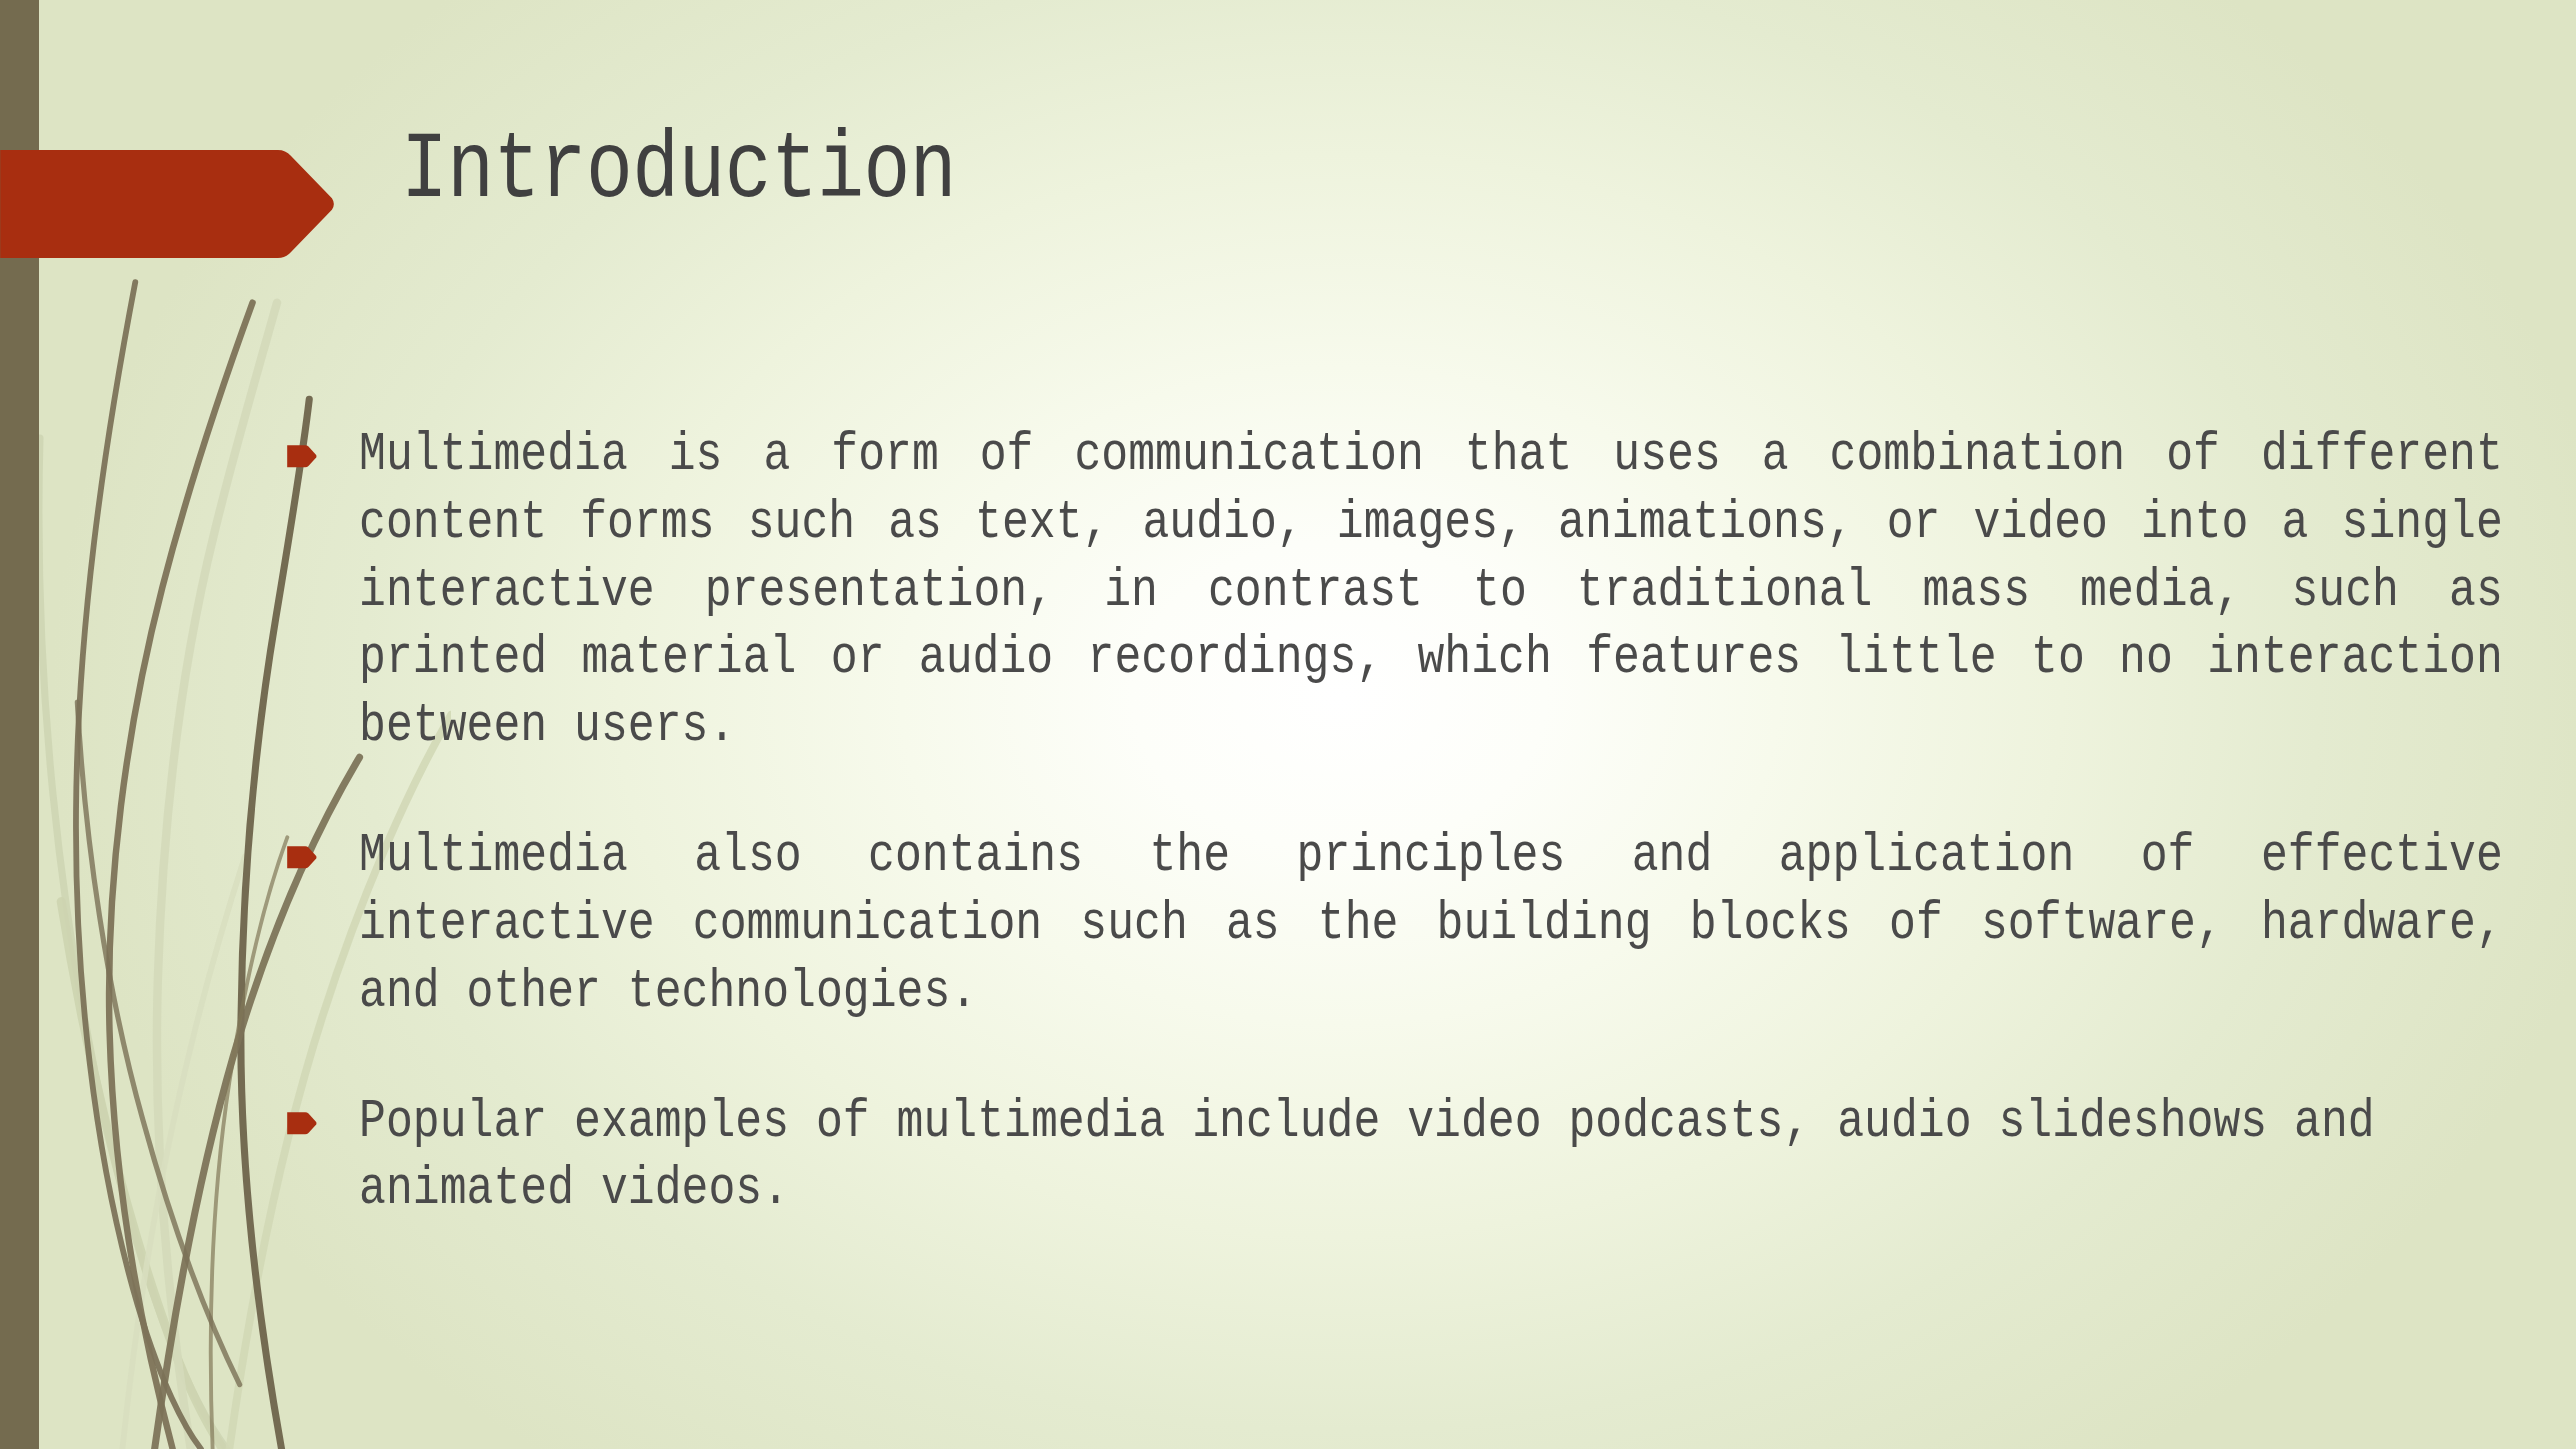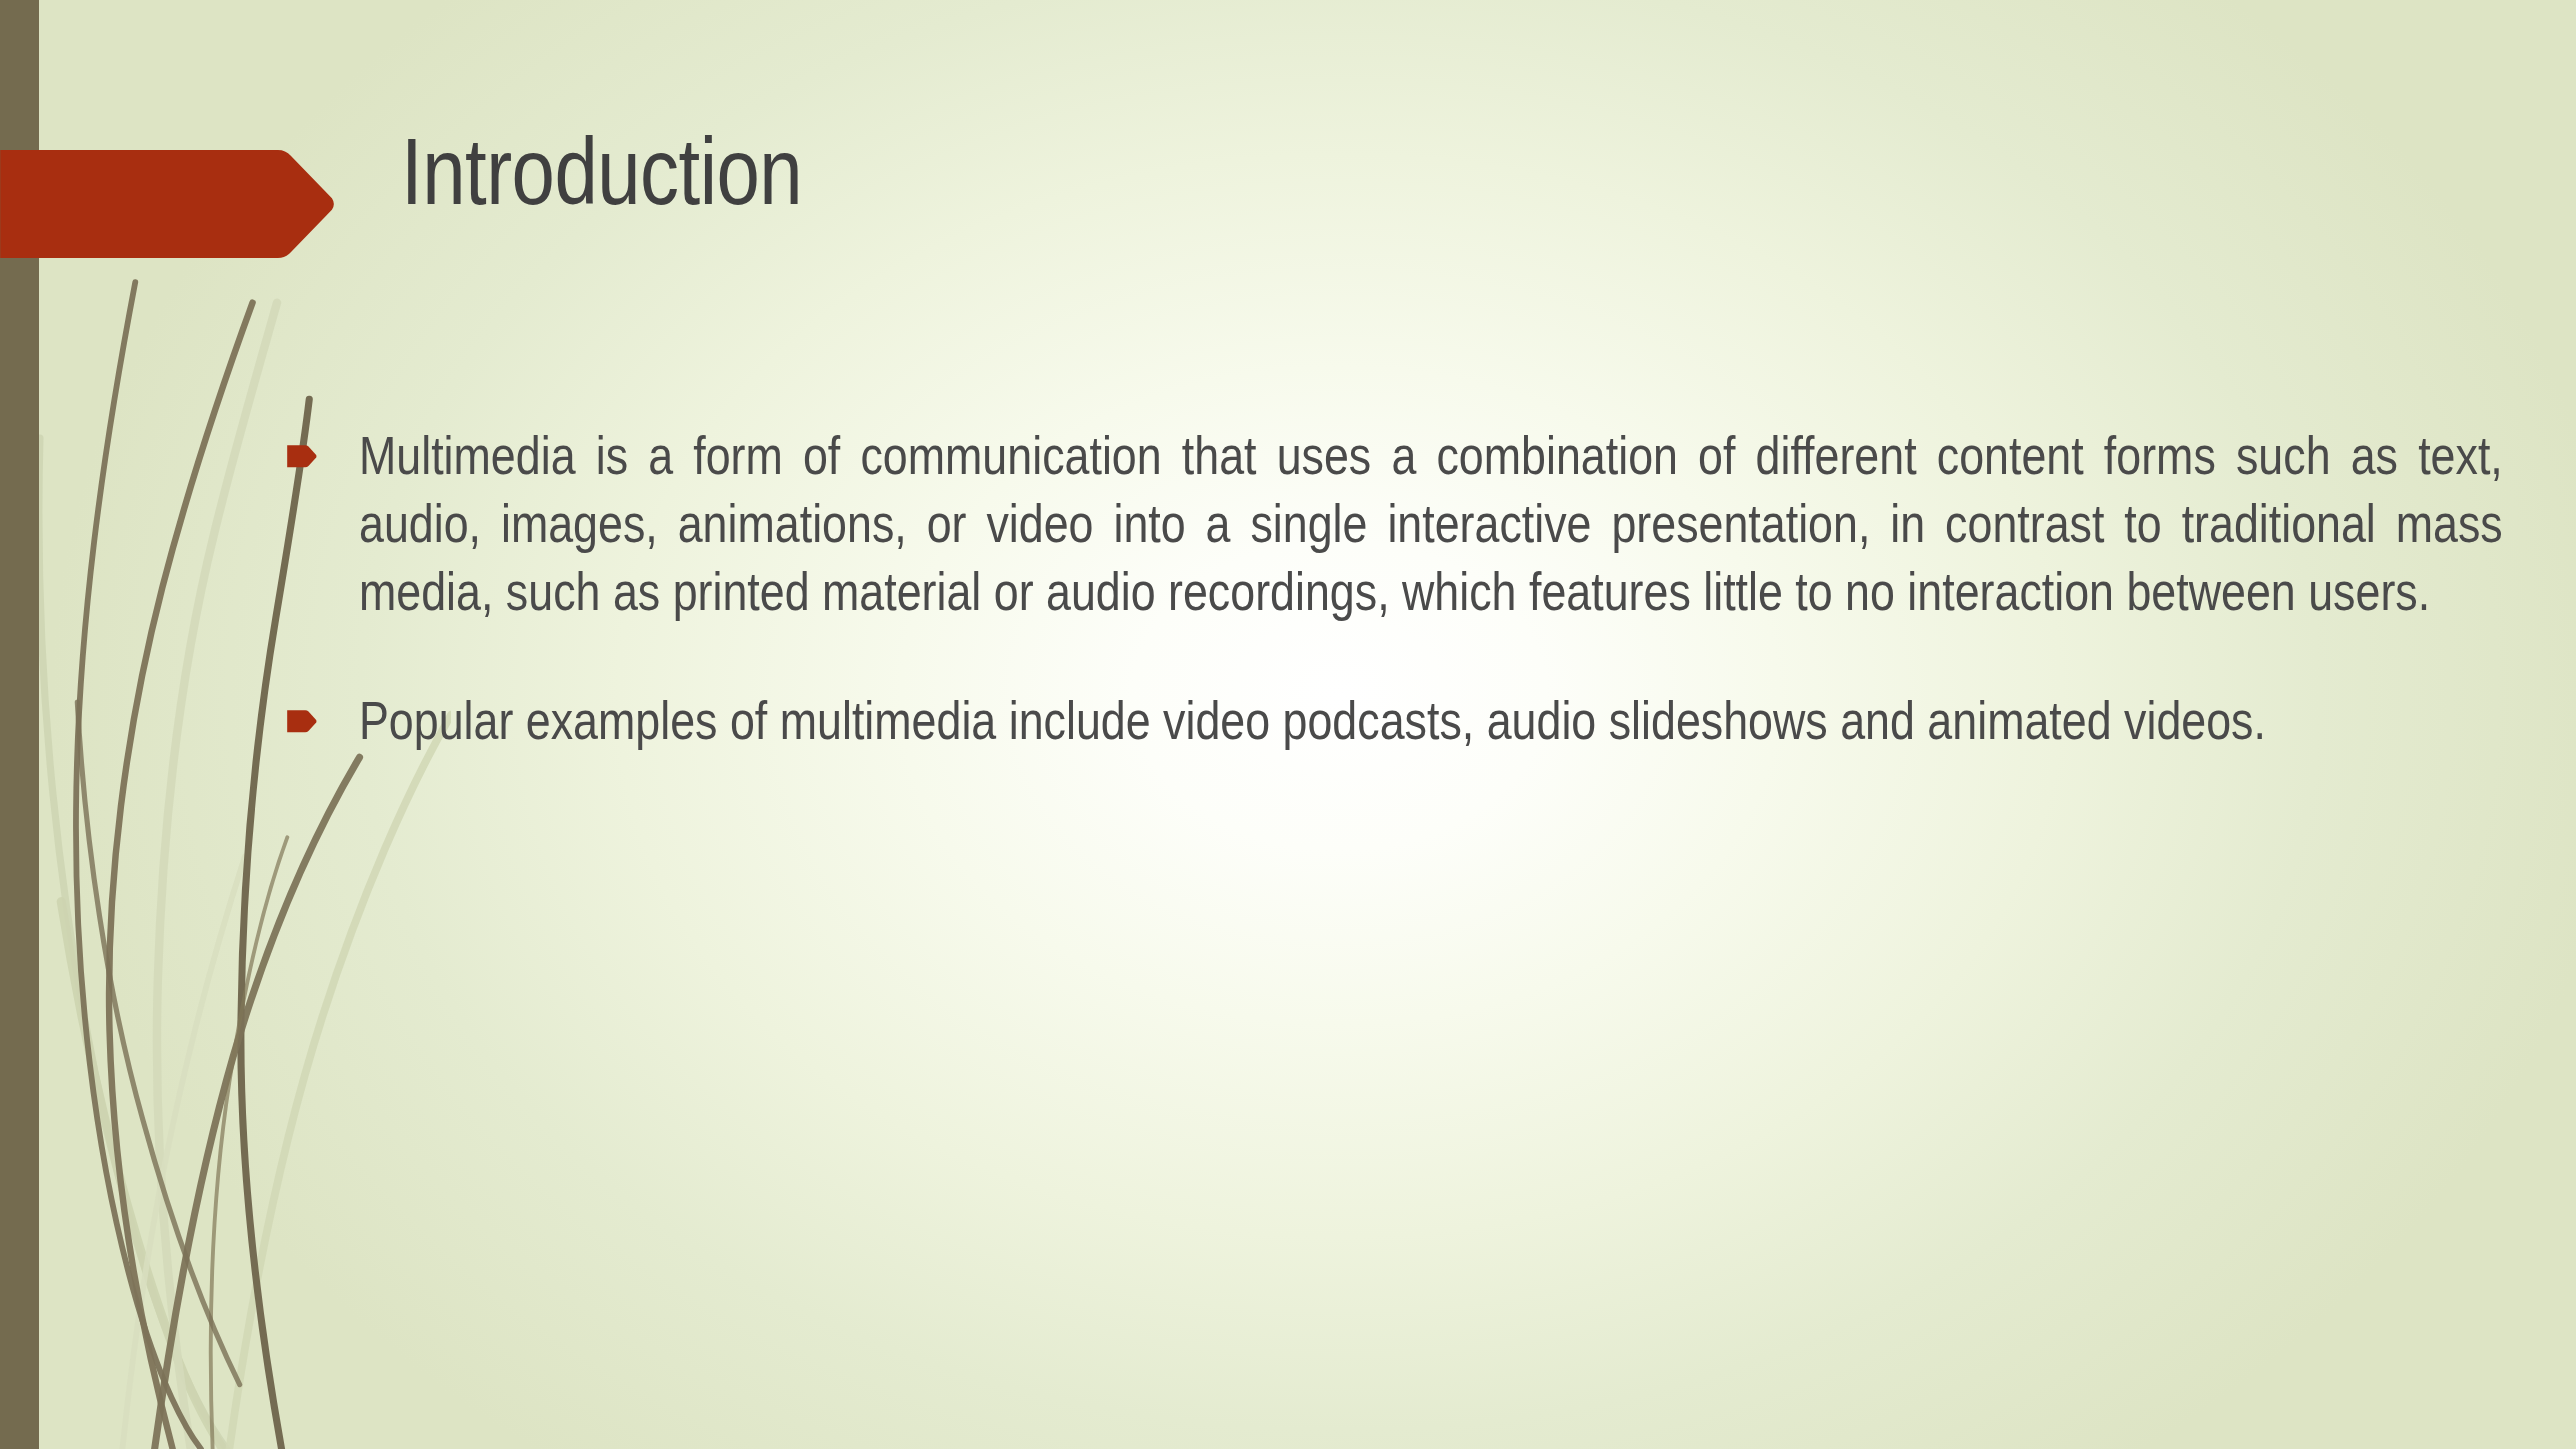--- a/index.html
+++ b/index.html
@@ -7,21 +7,21 @@
     margin: 0;
     padding: 0;
     background: #ffffff;
   }
 
   #slide {
     position: relative;
     width: 2576px;
     height: 1449px;
     overflow: hidden;
-    font-family: Liberation Sans, sans-serif;
+    font-family: Liberation Mono, monospace;
     background: #e0e6c8;
   }
 
   
   #bg-gradient {
     position: absolute;
     inset: 0;
     background:
       radial-gradient(ellipse 1288px 966px at 52% 48%,
         #ffffff 0%,
@@ -169,20 +169,29 @@
     <div class="bullet-row">
       <span class="bullet-marker">
         <svg width="30" height="24.5" viewBox="0 0 46 38" xmlns="http://www.w3.org/2000/svg">
           <path d="M 0 2 L 28 2 Q 31 2 33 4 L 45 17 Q 46 19 45 21 L 33 34
                    Q 31 36 28 36 L 0 36 Z" fill="#A82E10"></path>
         </svg>
       </span>
       <div class="bullet-text">Multimedia is a form of communication that uses a combination of different content forms such as text, audio, images, animations, or video into a single interactive presentation, in contrast to traditional mass media, such as printed material or audio recordings, which features little to no interaction between users.</div>
     </div>
 
+    <div class="bullet-row">
+      <span class="bullet-marker">
+        <svg width="30" height="24.5" viewBox="0 0 46 38" xmlns="http://www.w3.org/2000/svg">
+          <path d="M 0 2 L 28 2 Q 31 2 33 4 L 45 17 Q 46 19 45 21 L 33 34
+                   Q 31 36 28 36 L 0 36 Z" fill="#A82E10"></path>
+        </svg>
+      </span>
+      <div class="bullet-text">Multimedia also contains the principles and application of effective interactive communication such as the building blocks of software, hardware, and other technologies.</div>
+    </div>
 
     <div class="bullet-row">
       <span class="bullet-marker">
         <svg width="30" height="24.5" viewBox="0 0 46 38" xmlns="http://www.w3.org/2000/svg">
           <path d="M 0 2 L 28 2 Q 31 2 33 4 L 45 17 Q 46 19 45 21 L 33 34
                    Q 31 36 28 36 L 0 36 Z" fill="#A82E10"></path>
         </svg>
       </span>
       <div class="bullet-text no-justify">Popular examples of multimedia include video podcasts, audio slideshows and animated videos.</div>
     </div>

